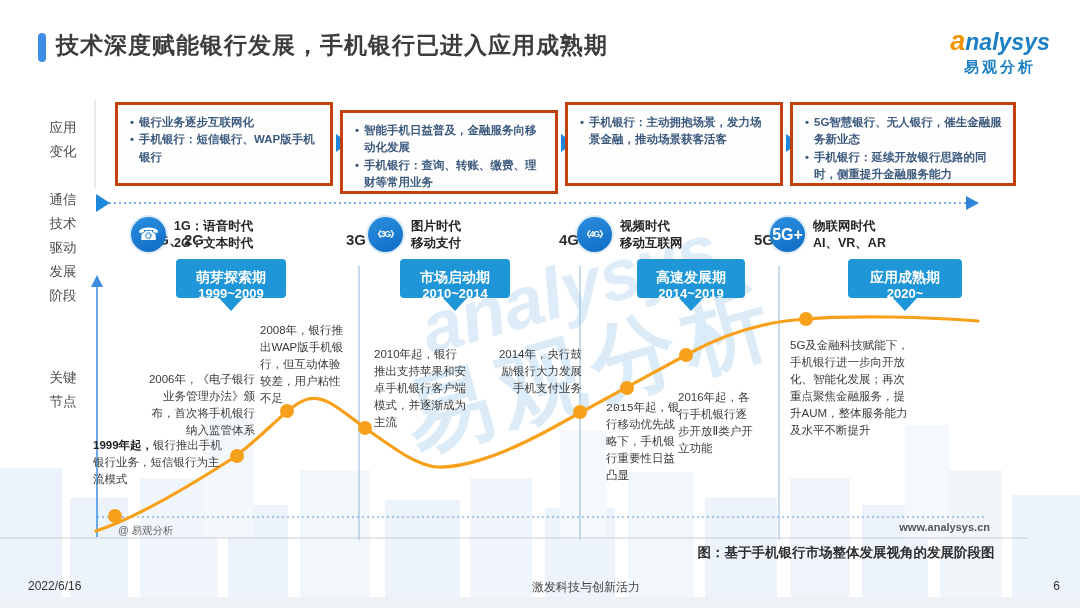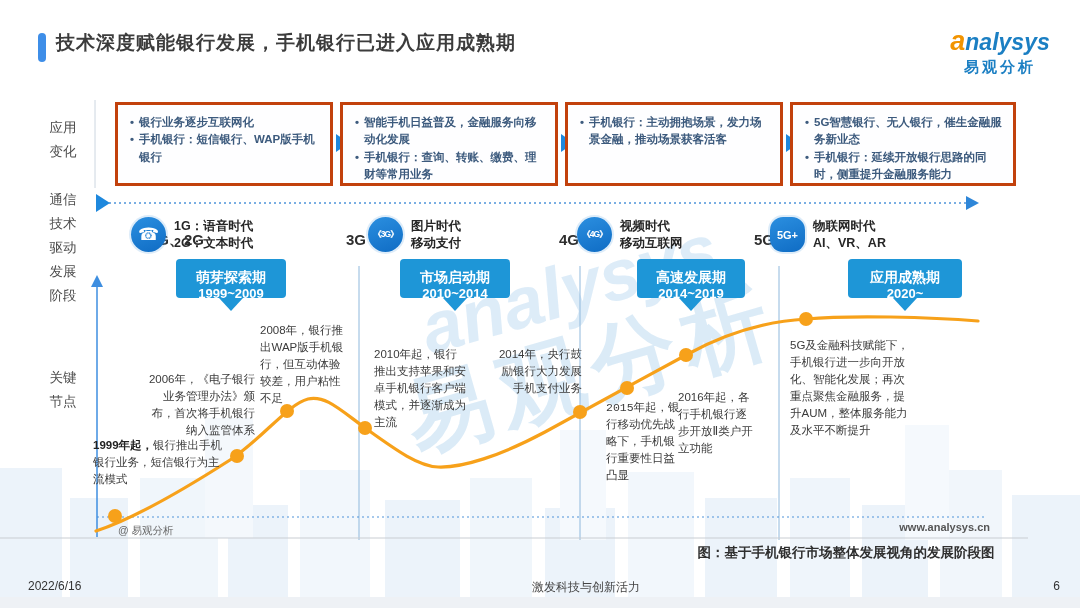--- a/index.html
+++ b/index.html
@@ -11,59 +11,59 @@
   #skyline { z-index:0; }
   #watermark { z-index:1; left:335px; top:250px; width:520px; height:260px;
     transform:rotate(-16deg); text-align:center; }
   #watermark .wm-en { font-size:72px; font-style:italic; font-weight:bold; color:rgba(142,192,231,.30); line-height:70px;}
   #watermark .wm-cn { font-size:86px; font-weight:bold; color:rgba(142,192,231,.32); letter-spacing:10px; line-height:96px;}
   #vector { z-index:2; }
   .txt { position:absolute; z-index:3; }
 
   
   .accent-bar { position:absolute; left:38px; top:33px; width:8px; height:29px; border-radius:4px; background:#3e8ee8; z-index:3;}
-  .title { left:56px; top:30px; font-size:19px; font-weight:bold; color:#3c3c3c; letter-spacing:1px; }
+  .title { left:56px; top:30px; font-size:23px; font-weight:bold; color:#3c3c3c; letter-spacing:1px; }
   .logo { left:940px; top:26px; width:120px; text-align:center; }
   .logo .brand { font-size:23px; font-weight:bold; font-style:italic; color:#1b7fc3; letter-spacing:0; }
   .logo .brand .a { color:#f29400; font-size:27px; }
   .logo .brand-cn { font-size:15px; font-weight:bold; color:#1b7fc3; letter-spacing:3px; margin-top:1px; }
 
   
   .side-label { width:30px; font-size:13.5px; color:#4d4d4d; line-height:24px; text-align:center; }
   #lbl0 { left:48px; top:116px; }
   #lbl1 { left:48px; top:188px; }
   #lbl2 { left:48px; top:260px; }
   #lbl3 { left:48px; top:366px; }
 
   
   .app-box { position:absolute; z-index:3; top:102px; height:84px; background:#fefeff;
     border:3px solid #c2410c; padding:9px 10px 6px 8px; }
   .app-box .bullet { display:flex; font-size:11.5px; line-height:1.52; color:#3c5a7d; font-weight:bold; }
   .app-box .bullet::before { content:"•"; margin:0 5px 0 4px; color:#3c5a7d; }
   #box0 { left:115px; width:218px; }
-  #box1 { left:340px; width:218px; }
+  #box1 { left:340px; width:218px;margin-top:8px; }
   #box2 { left:565px; width:218px; }
   #box3 { left:790px; width:226px; }
   .box-arrow { position:absolute; z-index:3; top:134px; width:0; height:0;
     border-top:9px solid transparent; border-bottom:9px solid transparent; border-left:13px solid #1e88dd; }
   #barrow0 { left:336px; } #barrow1 { left:561px; } #barrow2 { left:786px; }
 
   
   .gen-label { position:absolute; z-index:3; top:194px; height:19px; background:#fff; text-align:center;
     font-size:15px; font-weight:bold; color:#2e2e2e; line-height:19px; padding:0 6px;margin-top:36px; }
   #gen0 { left:143px; } #gen1 { left:340px; } #gen2 { left:553px; } #gen3 { left:748px; }
 
   
   .era { position:absolute; z-index:3; top:217px; display:flex; align-items:center; }
   .era-circle { width:35px; height:35px; border-radius:50%; background:linear-gradient(160deg,#2b8fe0,#0f6cc4);
     color:#fff; display:flex; align-items:center; justify-content:center; box-shadow:0 0 0 2px rgba(120,180,230,.25);
     font-weight:bold; flex:0 0 35px; }
   .era-circle.small-txt { font-size:8.5px; letter-spacing:-1px;}
   .era-circle.phone { font-size:17px; }
-  .era-circle.gplus { font-size:11px;border-radius:13px; }
+  .era-circle.gplus { font-size:16px; }
   .era-text { margin-left:8px; font-size:12.5px; font-weight:bold; color:#262626; line-height:17px; }
   #era0 { left:131px; } #era1 { left:368px; } #era2 { left:577px; } #era3 { left:770px; }
 
   
   .badge { position:absolute; z-index:3; top:259px; height:39px; background:#1e96d7; border-radius:4px;
     color:#fff; text-align:center; padding-top:10px; }
   .badge .b-name { font-size:14px; font-weight:bold; line-height:17px; }
   .badge .b-range { font-size:13px; font-weight:bold; line-height:15px; }
   .badge::after { content:""; position:absolute; left:50%; top:100%; margin-left:-12px;
     border-left:12px solid transparent; border-right:12px solid transparent; border-top:13px solid #1e96d7; }

